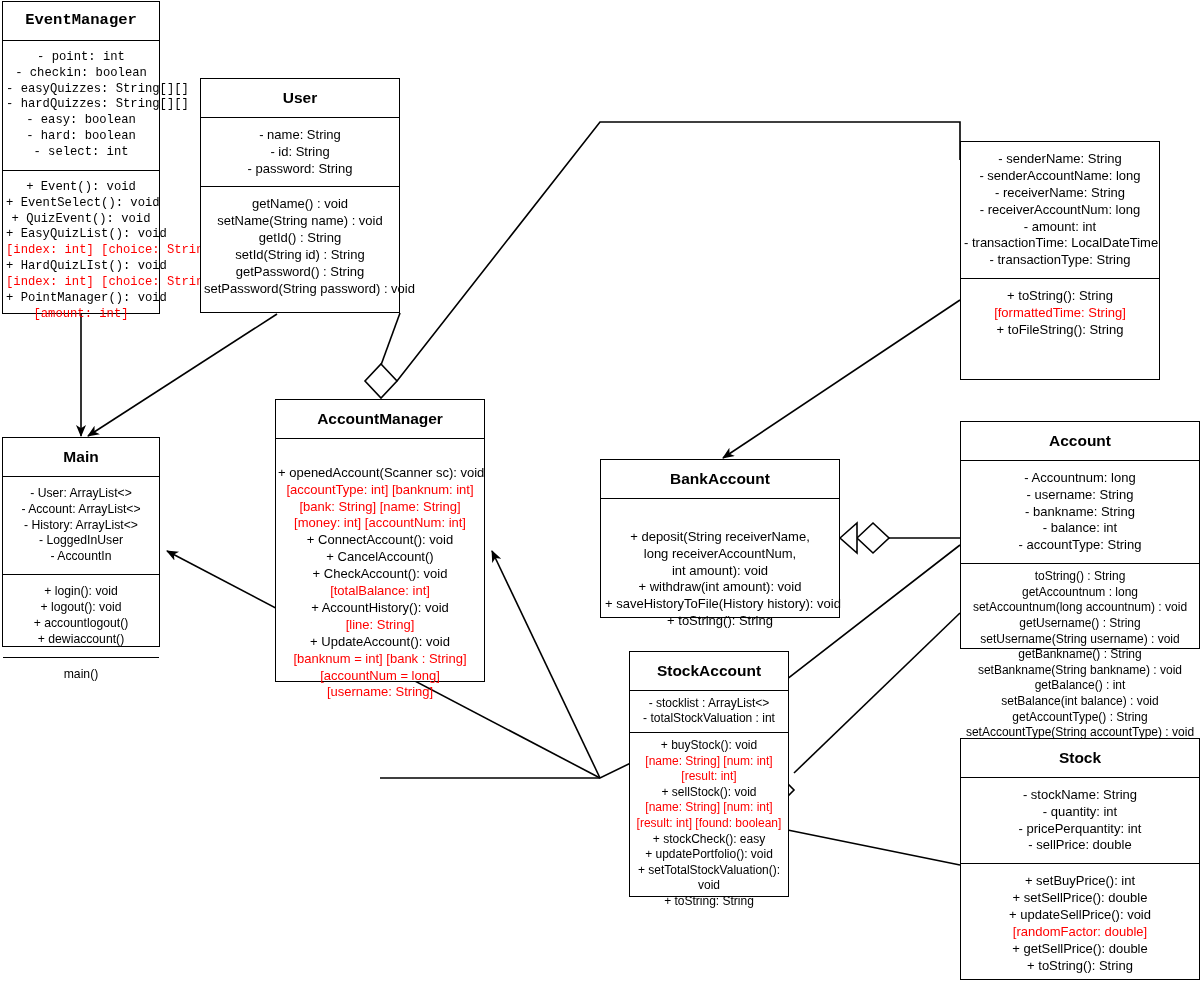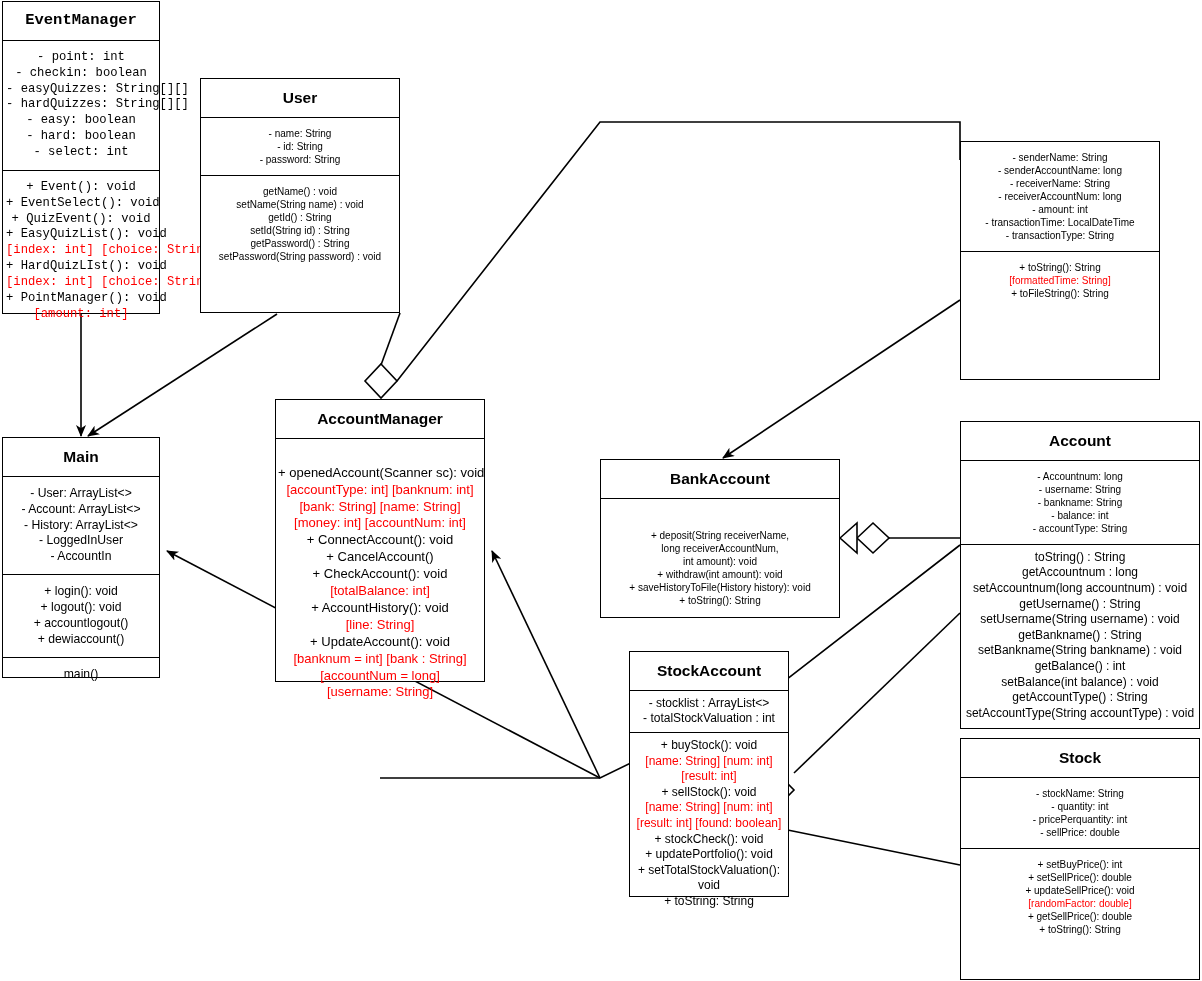--- a/index.html
+++ b/index.html
@@ -37,42 +37,42 @@
     font-weight: bold;
     font-size: 15.5px;
     color: #000000;
     padding: 10px 4px 10px 4px;
     border-bottom: 1.6px solid #000000;
     line-height: 1.15;
   }
   .cls-section {
     padding: 9px 3px 9px 3px;
     text-align: center;
-    font-size: 10px;
+    font-size: 13px;
     color: #000000;
     line-height: 1.30;
   }
   .cls-section + .cls-section {
     border-top: 1.6px solid #000000;
   }
   .cls-section .row {
     white-space: nowrap;
   }
   .red {
     color: #ff0000;
   }
   
   #c-eventmanager { left: 2px;   top: 1px;   width: 158px; height: 313px; font-family: Liberation Mono, monospace; }
   #c-user         { left: 200px; top: 78px;  width: 200px; height: 235px; }
-  #c-main         { left: 2px;   top: 437px; width: 158px; height: 241px; }
+  #c-main         { left: 2px;   top: 437px; width: 158px; height: 210px; }
   #c-accountmanager { left: 275px; top: 399px; width: 210px; height: 283px; gap: 16px; }
   #c-bankaccount  { left: 600px; top: 459px; width: 240px; height: 159px; gap: 16px; }
   #c-stockaccount { left: 629px; top: 651px; width: 160px; height: 246px; }
   #c-hystory      { left: 960px; top: 141px; width: 200px; height: 239px; }
-  #c-account      { left: 960px; top: 421px; width: 240px; height: 308px; }
+  #c-account      { left: 960px; top: 421px; width: 240px; height: 228px; }
   #c-stock        { left: 960px; top: 738px; width: 240px; height: 242px; }
 
   #c-eventmanager .cls-section { font-size: 12.2px; }
   #c-main .cls-section { font-size: 12.2px; }
   #c-account .cls-section.methods { font-size: 12.0px; padding-top: 5px; }
   #c-stockaccount .cls-section { font-size: 12.0px; padding: 5px 2px; }
   #c-accountmanager .cls-section { font-size: 13px; padding: 10px 2px; }
   #c-bankaccount .cls-section { padding: 14px 4px; }
 </style>
 </head>
@@ -229,21 +229,21 @@
       <div class="row">- stocklist : ArrayList&lt;&gt;</div>
       <div class="row">- totalStockValuation : int</div>
     </div>
     <div class="cls-section methods">
       <div class="row">+ buyStock(): void</div>
       <div class="row red">[name: String] [num: int]</div>
       <div class="row red">[result: int]</div>
       <div class="row">+ sellStock(): void</div>
       <div class="row red">[name: String] [num: int]</div>
       <div class="row red">[result: int] [found: boolean]</div>
-      <div class="row">+ stockCheck(): void</div>
+      <div class="row">+ stockCheck(): easy</div>
       <div class="row">+ updatePortfolio(): void</div>
       <div class="row">+ setTotalStockValuation():</div>
       <div class="row">void</div>
       <div class="row">+ toString: String</div>
     </div>
   </div>
 
   <div class="uml-class" id="c-hystory">
     <div class="cls-section attrs">
       <div class="row">- senderName: String</div>

